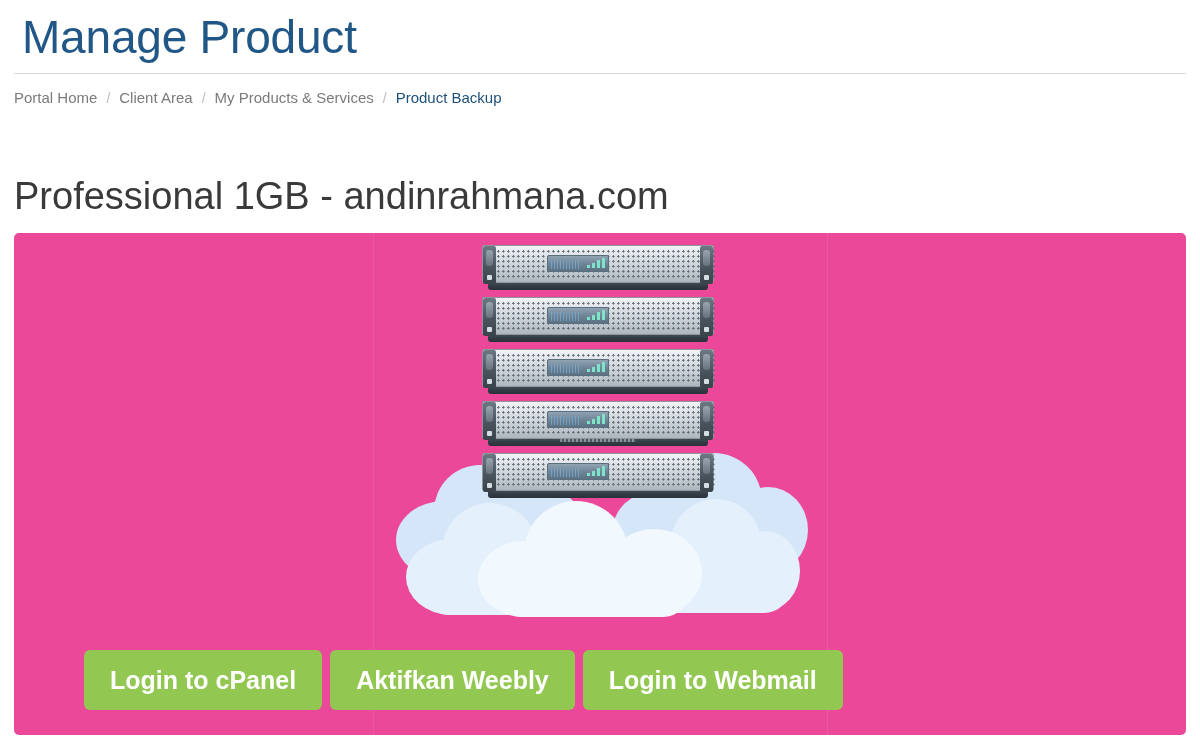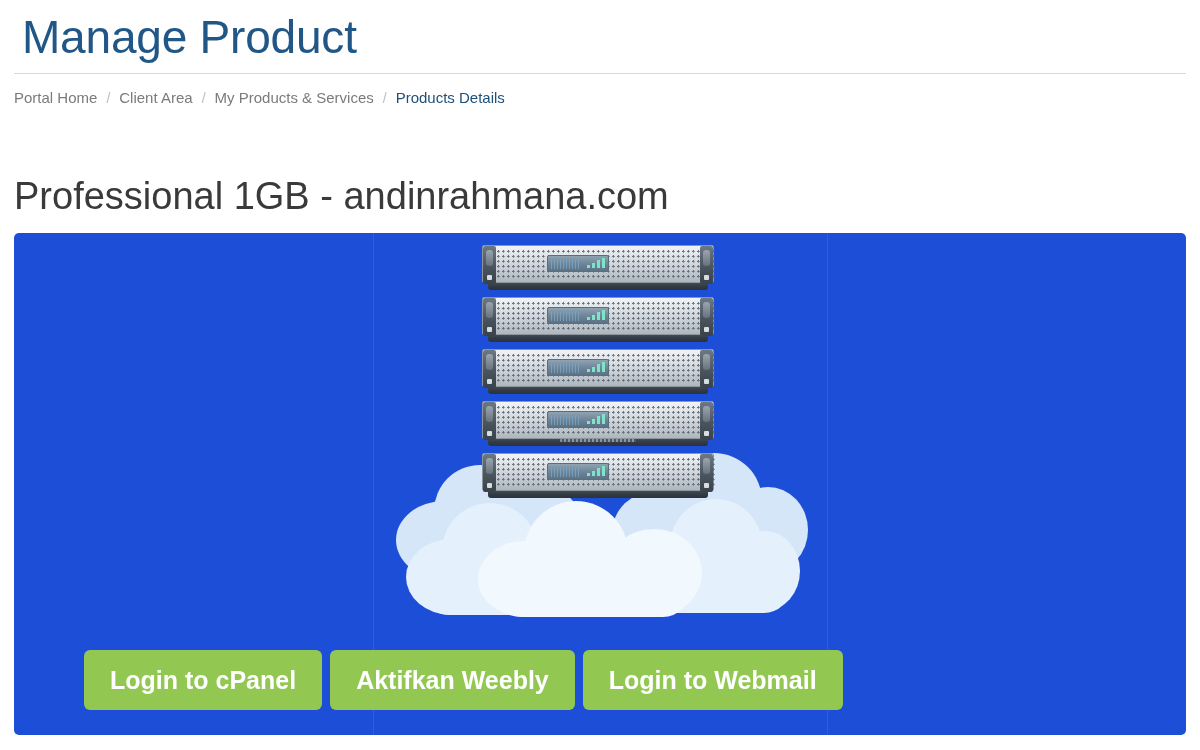--- a/index.html
+++ b/index.html
@@ -79,21 +79,21 @@
     white-space: nowrap;
   }
 
   
   .hero-panel {
     position: absolute;
     left: 14px;
     top: 233px;
     width: 1172px;
     height: 502px;
-    background: #1d4ed8;
+    background: #ec4899;
     border-radius: 5px;
     overflow: hidden;
   }
 
   .hero-divider {
     position: absolute;
     top: 0;
     width: 1px;
     height: 100%;
     background: rgba(255,255,255,0.09);
@@ -290,21 +290,21 @@
 
   <div class="header-rule"></div>
 
   <nav class="breadcrumb">
     <a class="crumb" href="#">Portal Home</a>
     <span class="sep">/</span>
     <a class="crumb" href="#">Client Area</a>
     <span class="sep">/</span>
     <a class="crumb" href="#">My Products &amp; Services</a>
     <span class="sep">/</span>
-    <span class="crumb active">Products Details</span>
+    <span class="crumb active">Product Backup</span>
   </nav>
 
   <h2 class="product-heading">Professional 1GB - andinrahmana.com</h2>
 
   <section class="hero-panel">
 
     <div class="hero-divider d1"></div>
     <div class="hero-divider d2"></div>
 
     <div class="artwork">

